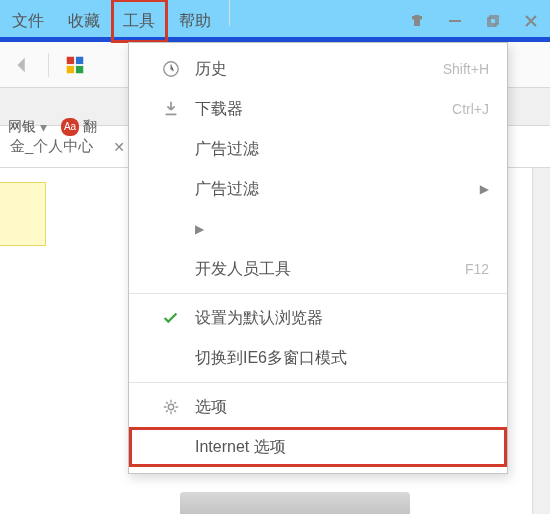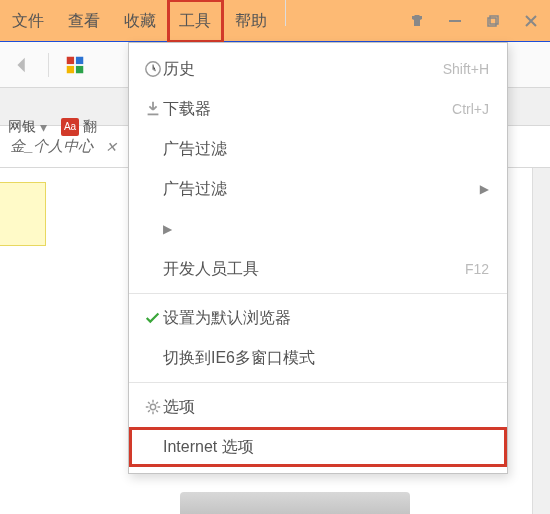--- a/index.html
+++ b/index.html
@@ -1,57 +1,56 @@
 <!DOCTYPE html>
 <html><head>
 <meta charset="utf-8">
 <style>
   * { box-sizing: border-box; margin: 0; padding: 0; font-family: "Microsoft YaHei", "SimSun", sans-serif; }
   body { width: 550px; height: 514px; background: #fff; overflow: hidden; position: relative; }
 
-  .menubar { display: flex; height: 42px; border-bottom: 1px solid #1d4ed8; background: #fdba74; }
+  .menubar { display: flex; height: 42px; border-bottom: 5px solid #1d4ed8; background: #7dd3fc; }
   .menubar .menu-item { padding: 0 12px; height: 42px; line-height: 42px; font-size: 16px; color: #555; cursor: default; }
   .menubar .menu-item.active { outline: 3px solid #d23a2a; outline-offset: -2px; padding-left: 11px; }
   .menubar .spacer-divider { width:1px; height:26px; background:#ddd; margin:0 6px; }
   .win-controls { display:flex; margin-left:auto; }
   .win-btn { width:38px; height:42px; display:flex; align-items:center; justify-content:center; color:#888; }
   .win-btn svg { width:16px; height:16px; }
 
   .toolbar { display:flex; align-items:center; height:46px; border-bottom:1px solid #d8d8d8; background:#fafafa; gap:12px; padding-left:8px; }
   .tool-icon { width:28px; height:28px; display:flex; align-items:center; justify-content:center; }
 
   .bookbar { display:flex; align-items:center; height:38px; background:#f0f0f0; border-bottom:1px solid #d8d8d8; gap:14px; padding-left:8px; font-size:14px; color:#555; }
   .bookbar .bk-item { display:flex; align-items:center; gap:4px;margin-top:40px; }
 
   .tabstrip { display:flex; align-items:center; height:42px; background:#fff; border-bottom:1px solid #d8d8d8; }
-  .tab { display:flex; align-items:center; gap:12px; padding:0 10px; height:48px; font-size:15px; color:#666;font-style:italic; }
+  .tab { display:flex; align-items:center; gap:20px; padding:0 10px; height:48px; font-size:15px; color:#666; }
   .tab .close-x { color:#888; font-size:14px; }
 
   .content { position:relative; height: calc(514px - 42px - 46px - 38px - 42px); background:#fff; }
   .yellow-note { position:absolute; left:-4px; top:14px; width:50px; height:64px; background:#fffac8; border:1px solid #e8d860; }
 
   .dropdown { position:absolute; left:128px; top:42px; width:380px; background:#fff; border:1px solid #c4c4c4; box-shadow:2px 4px 10px rgba(0,0,0,0.15); padding:6px 0; }
-  .dd-row { display:flex; align-items:center; height:40px; padding:0 18px 0 14px; font-size:16px; color:#555; }
+  .dd-row { display:flex; align-items:center; height:40px; padding:0 18px 0 32px; font-size:16px; color:#555; gap:14px; }
   .dd-row .icon-slot { width:20px; height:20px; display:flex; align-items:center; justify-content:center; color:#999; flex-shrink:0; }
   .dd-row .label { flex:1; }
   .dd-row .accel { font-size:14px; color:#bbb; }
   .dd-row .arrow { color:#888; font-size:12px; }
   .dd-sep { height:1px; background:#e4e4e4; margin:4px 0; }
   .dd-row.highlight { outline:3px solid #d23a2a; outline-offset:-3px; }
 
   .scrollbar { position:absolute; right:0; top:168px; bottom:0; width:18px; background:#f0f0f0; border-left:1px solid #ddd; }
 
   .restab { position:absolute; bottom:0; left:180px; width:230px; height:22px; background:linear-gradient(#d8d8d8,#c4c4c4); border-radius:4px 4px 0 0; }
 </style>
 </head>
 <body>
 
 <div class="menubar">
   <div class="menu-item">文件</div>
-  <div class="menu-item">查看</div>
   <div class="menu-item">收藏</div>
   <div class="menu-item active">工具</div>
   <div class="menu-item">帮助</div>
   <div class="spacer-divider"></div>
   <div class="win-controls">
     <div class="win-btn">
       <svg viewBox="0 0 16 16">
           <path fill="currentColor" d="M3 3h2l1-1h4l1 1h2v3l-2 1v6H5V7L3 6z"></path>
         </svg>
     </div>
@@ -90,21 +89,21 @@
     </svg>
   </div>
 </div>
 
 <div class="bookbar">
   <div class="bk-item">
     <span>网银</span>
     <span style="color:#888;">▾</span>
   </div>
   <div class="bk-item">
-    <span style="width:18px;height:18px;background:#d23a2a;color:#fff;display:inline-flex;align-items:center;justify-content:center;font-size:10px;border-radius:2px;">Aa</span>
+    <span style="width:18px;height:18px;background:#d23a2a;color:#fff;display:inline-flex;align-items:center;justify-content:center;font-size:10px;border-radius:8px;">Aa</span>
     <span>翻</span>
   </div>
 </div>
 
 <div class="tabstrip">
   <div class="tab">
     <span>金_个人中心</span>
     <span class="close-x">✕</span>
   </div>
 </div>

